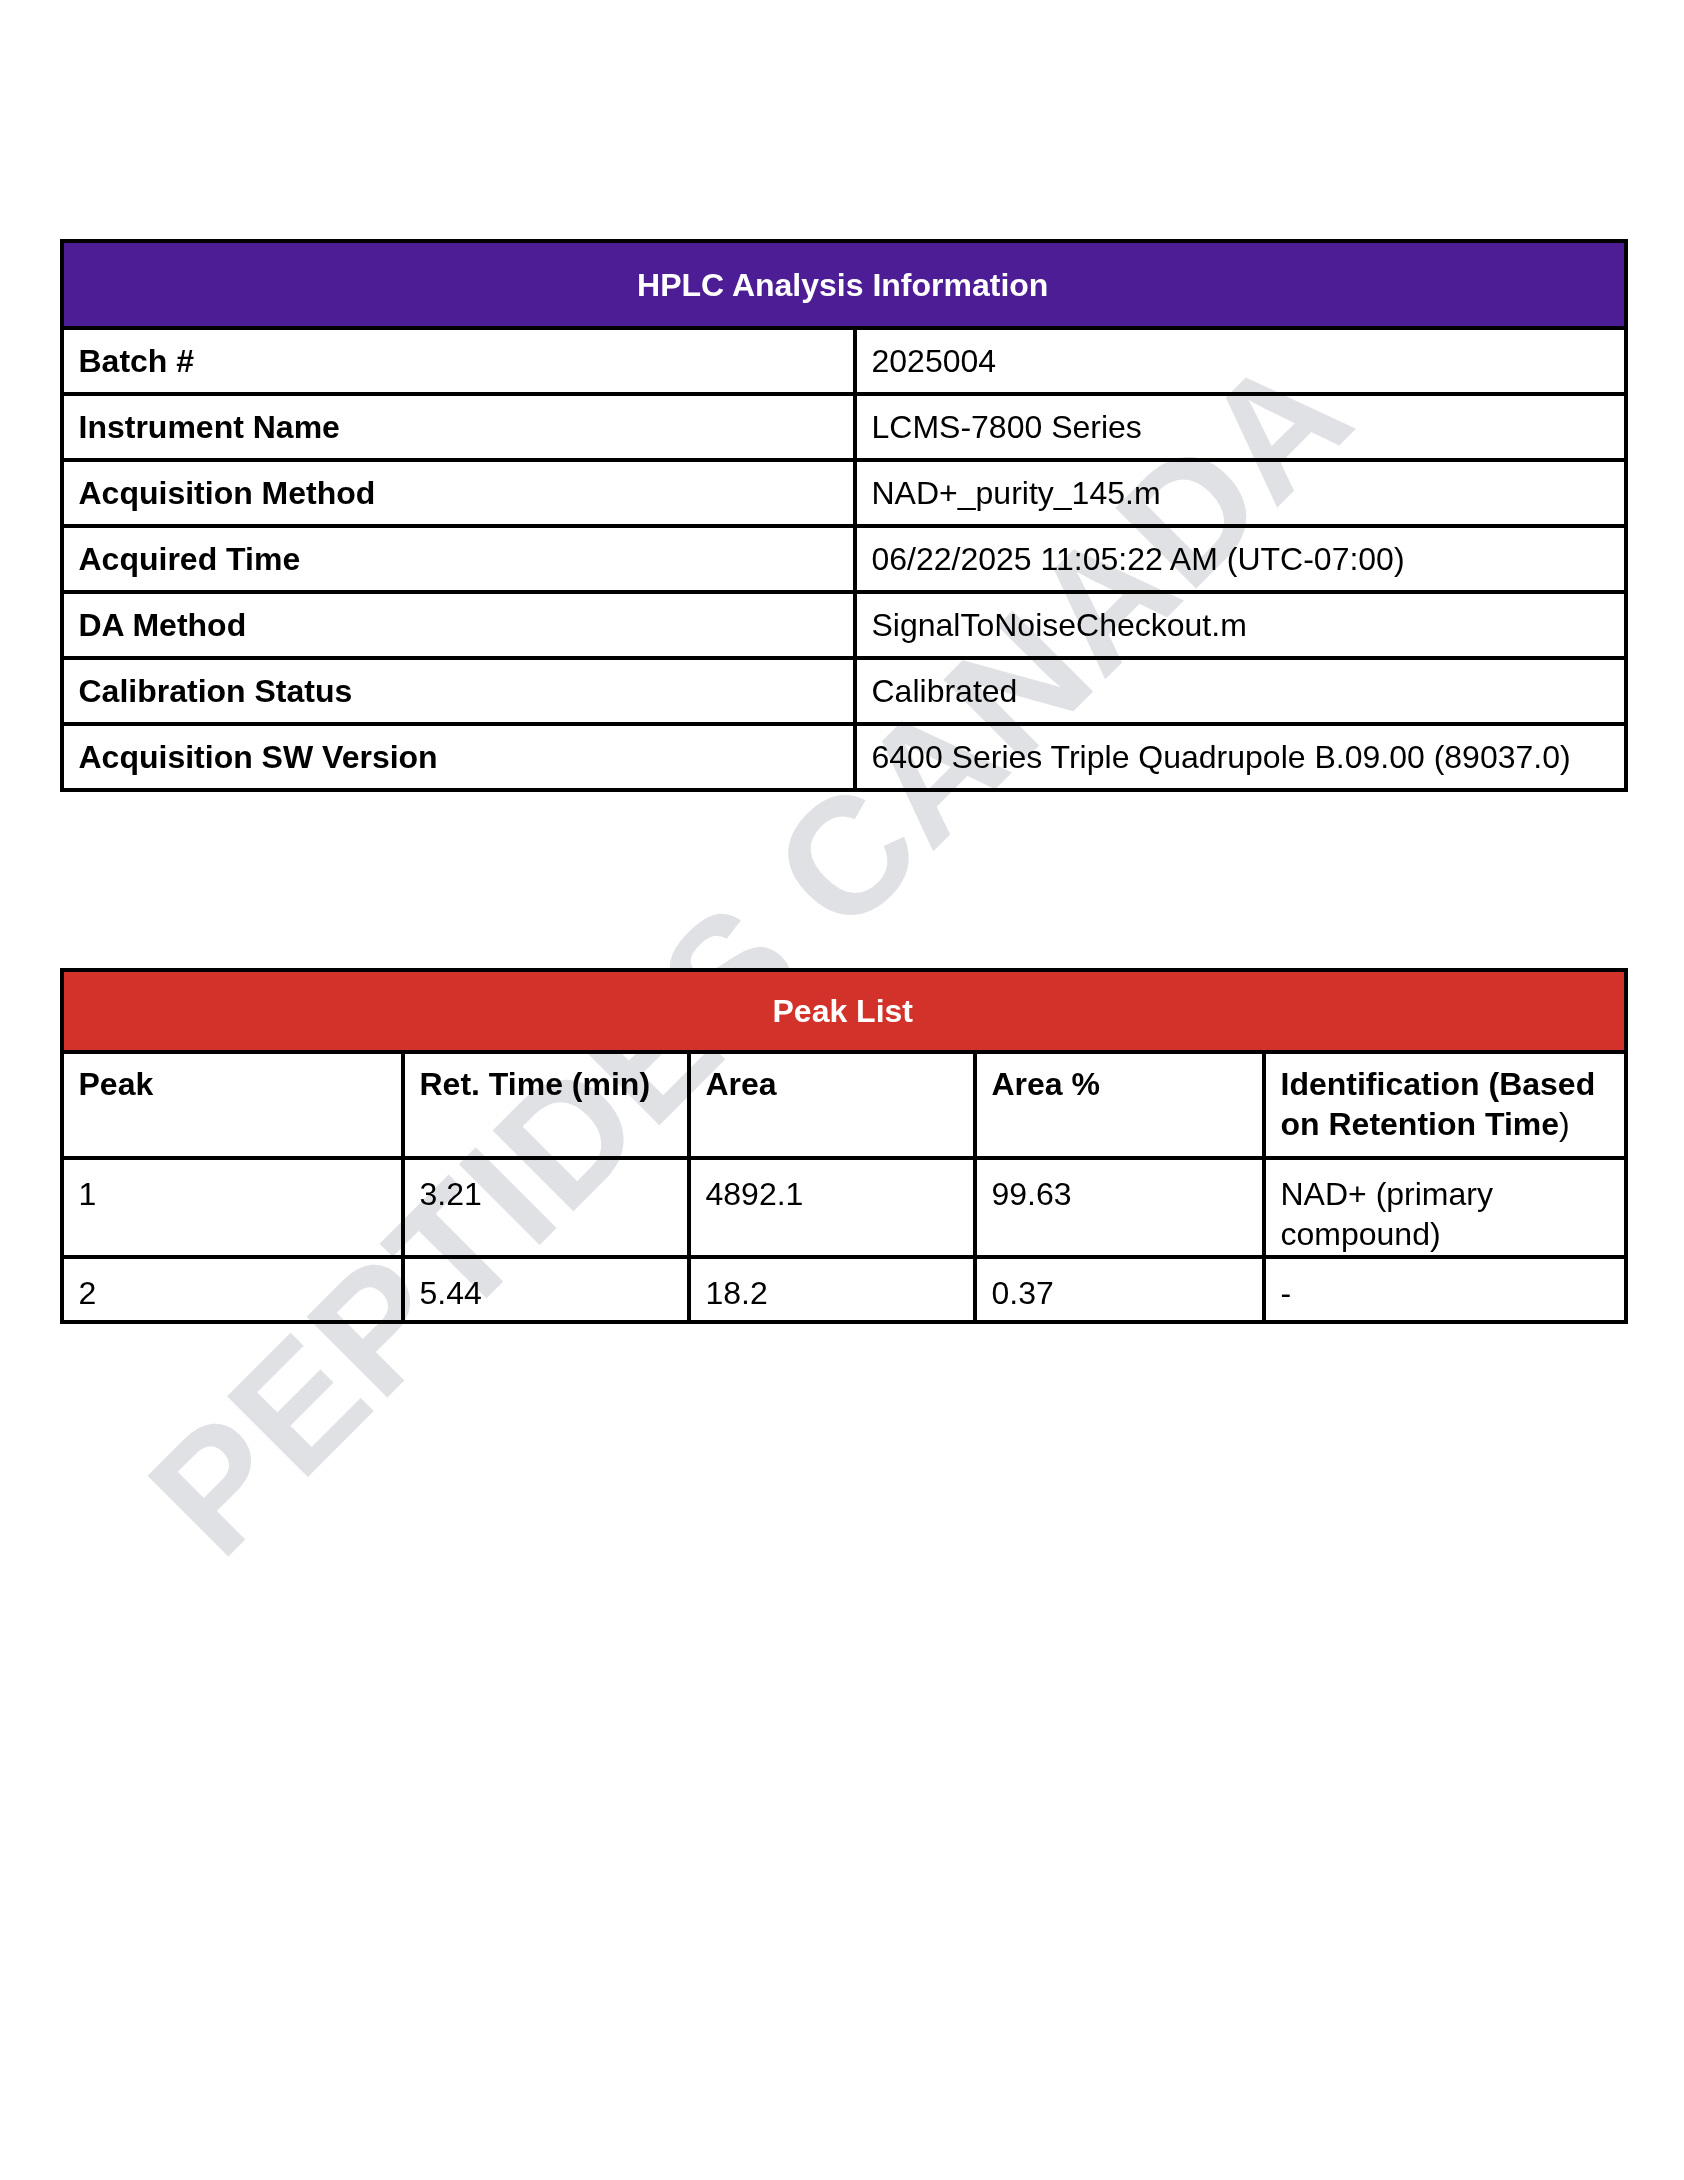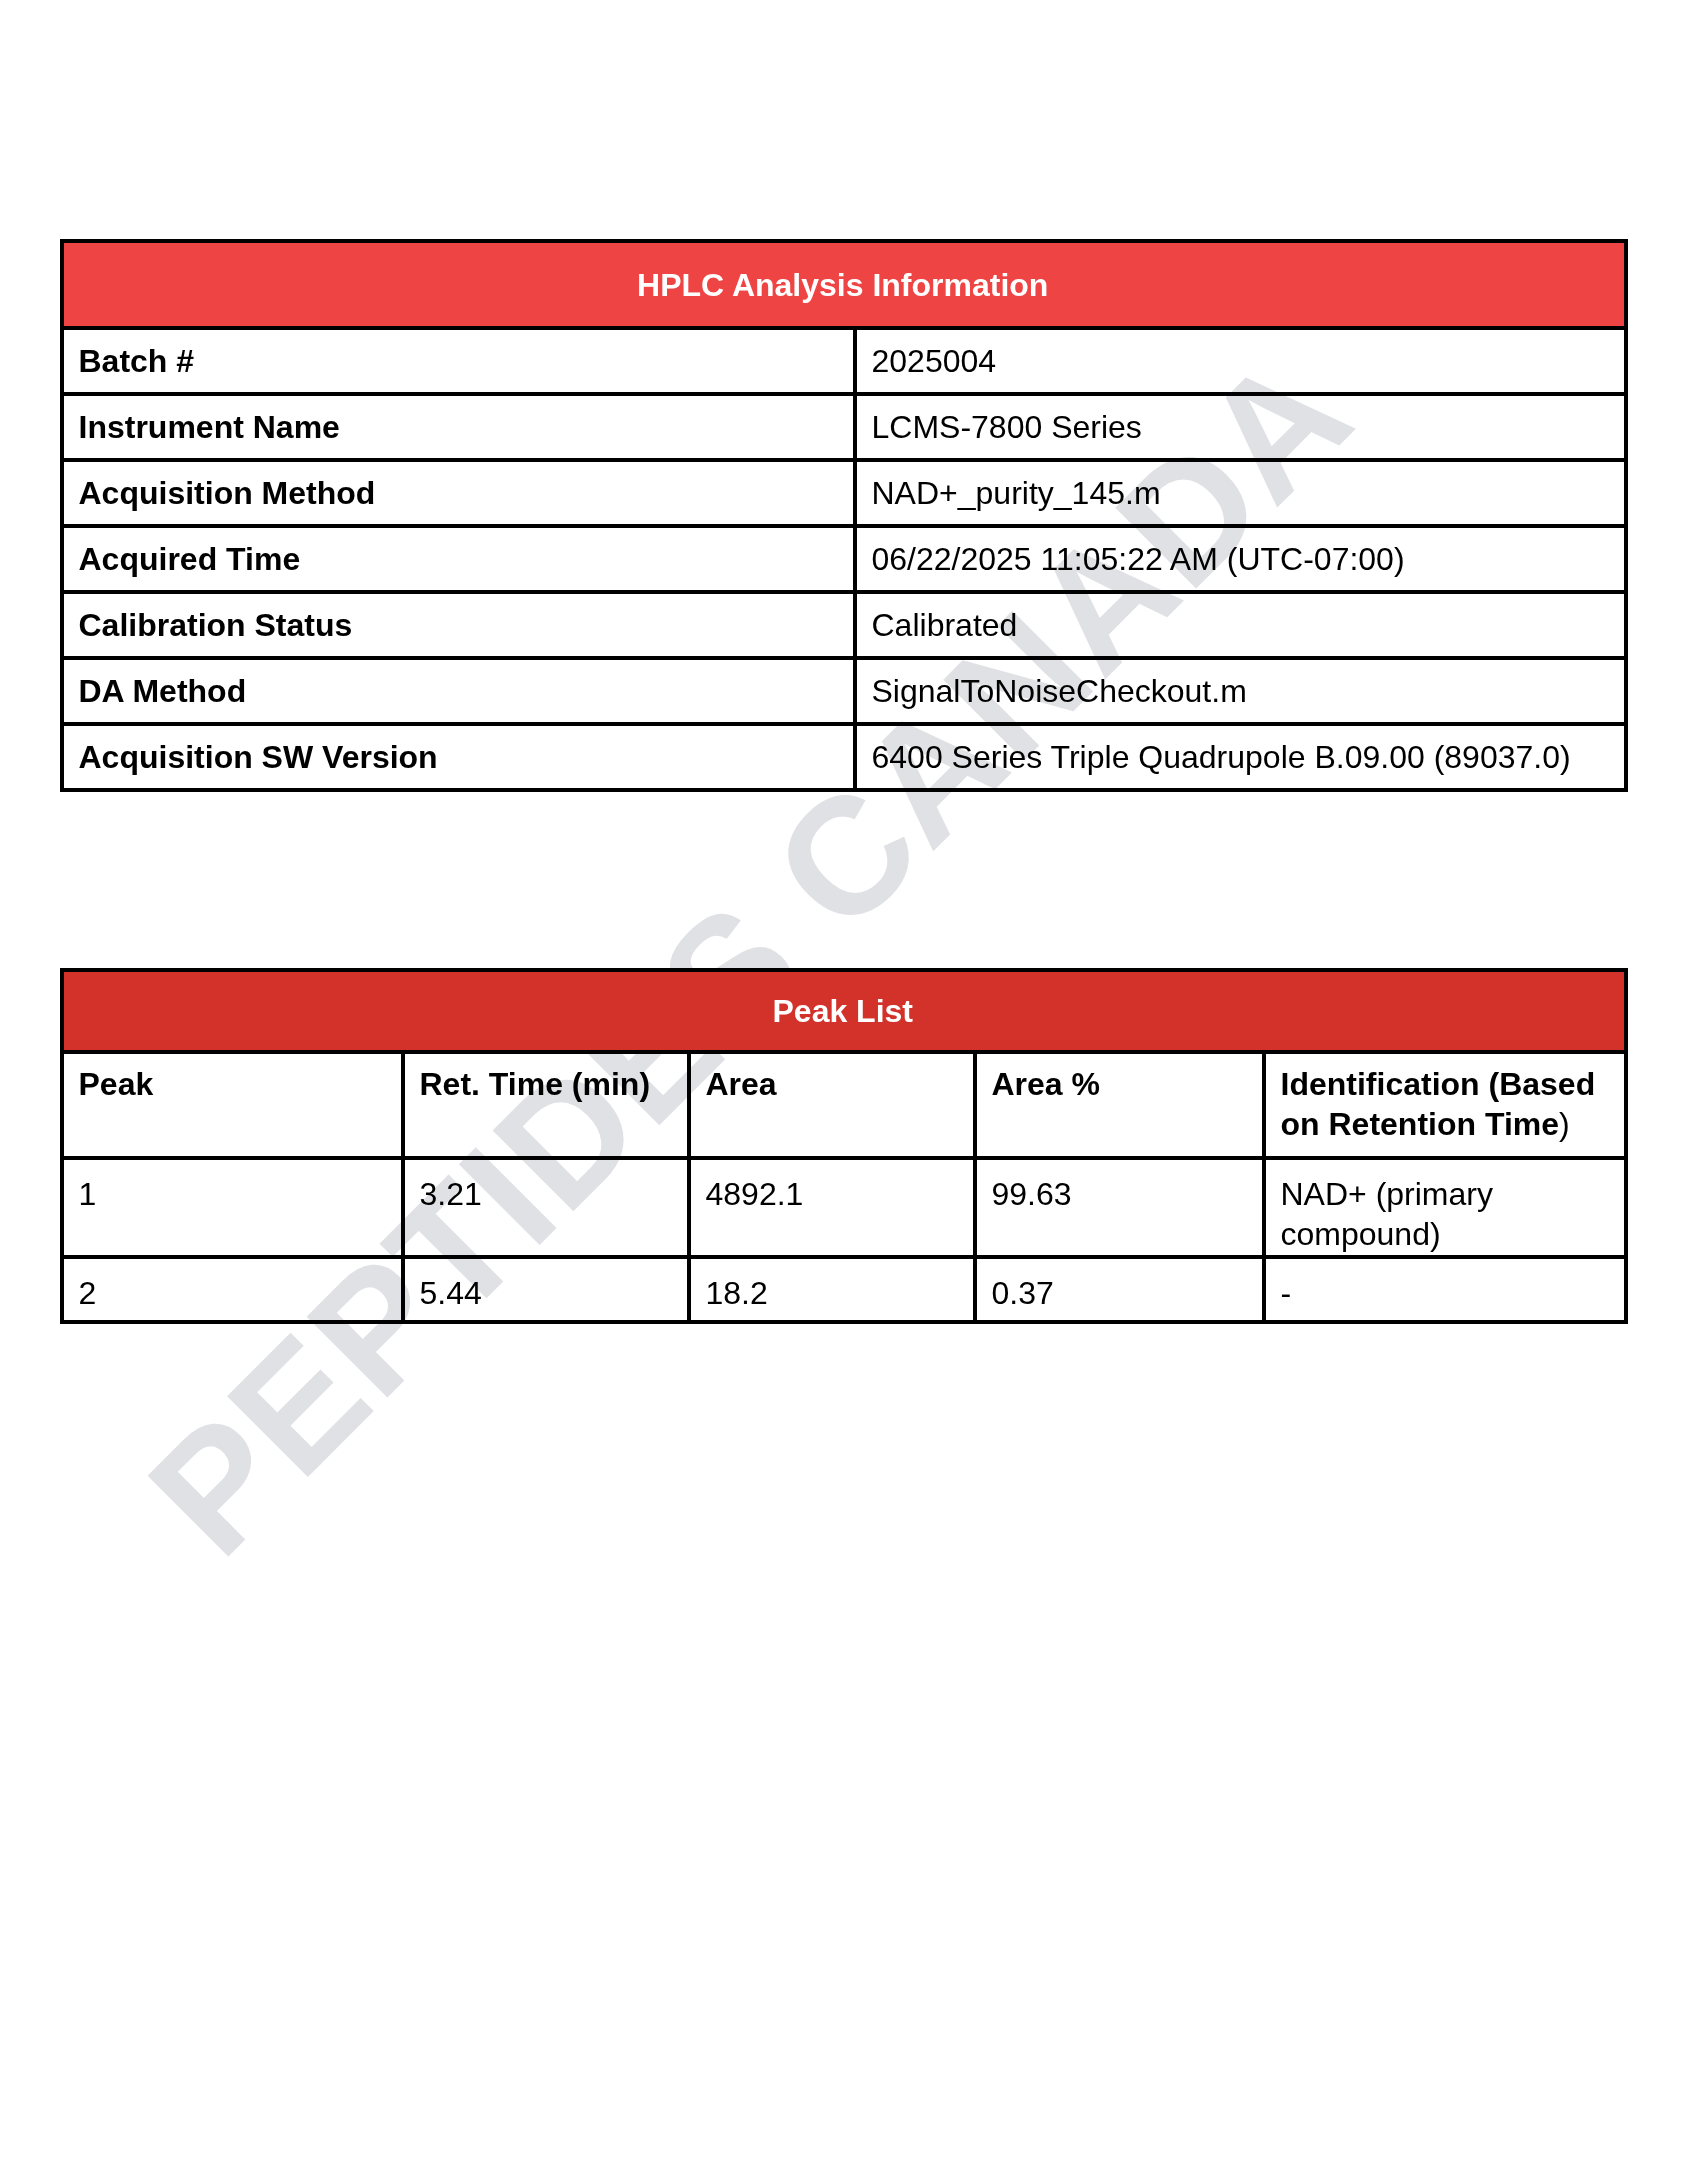--- a/index.html
+++ b/index.html
@@ -90,45 +90,45 @@
 
   <div class="watermark" style="color: rgb(224, 225, 229);">PEPTIDES CANADA</div>
 
   <table class="report info">
     <colgroup>
         <col style="width:793px">
         <col style="width:771px">
       </colgroup>
     <tbody>
         <tr class="band">
-      <th colspan="2" style="background: #ef4444;">HPLC Analysis Information</th>
+      <th colspan="2" style="background: #4c1d95;">HPLC Analysis Information</th>
     </tr>
     <tr>
       <th class="t1-label">Batch #</th>
       <td class="t1-value">2025004</td>
     </tr>
     <tr>
       <th class="t1-label">Instrument Name</th>
       <td class="t1-value">LCMS-7800 Series</td>
     </tr>
     <tr>
       <th class="t1-label">Acquisition Method</th>
       <td class="t1-value">NAD+_purity_145.m</td>
     </tr>
     <tr>
       <th class="t1-label">Acquired Time</th>
       <td class="t1-value">06/22/2025 11:05:22 AM (UTC-07:00)</td>
     </tr>
     <tr>
+      <th class="t1-label">DA Method</th>
+      <td class="t1-value">SignalToNoiseCheckout.m</td>
+    </tr>
+    <tr>
       <th class="t1-label">Calibration Status</th>
       <td class="t1-value">Calibrated</td>
-    </tr>
-    <tr>
-      <th class="t1-label">DA Method</th>
-      <td class="t1-value">SignalToNoiseCheckout.m</td>
     </tr>
     <tr>
       <th class="t1-label">Acquisition SW Version</th>
       <td class="t1-value">6400 Series Triple Quadrupole B.09.00 (89037.0)</td>
     </tr>
   </tbody>
     </table>
 
   <table class="report peaks">
     <colgroup>

